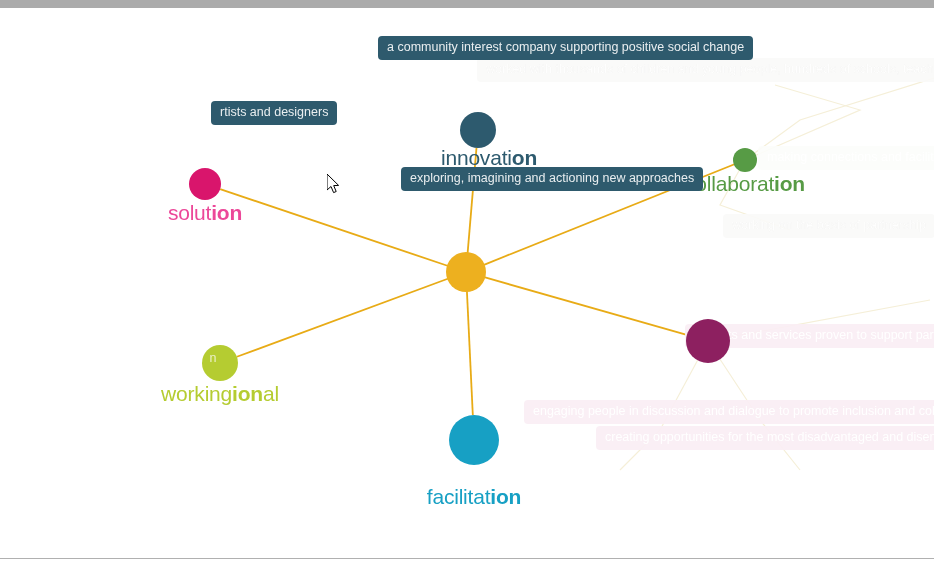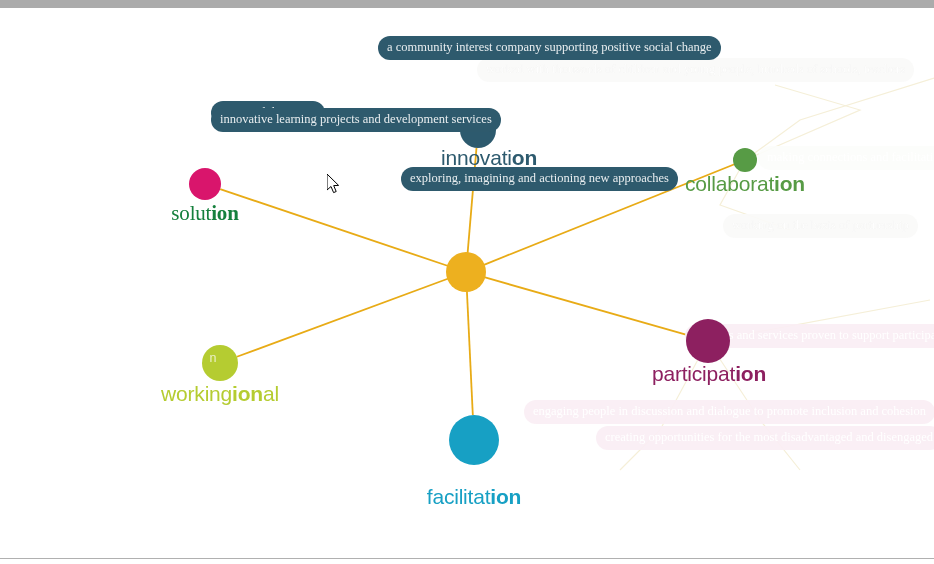--- a/index.html
+++ b/index.html
@@ -49,26 +49,25 @@
     font-weight: 400;
     letter-spacing: -0.2px;
   }
   .node-label .ion {
     font-weight: 700;
   }
   
   .callout {
     position: absolute;
     padding: 4px 9px 5px 9px;
-    border-radius: 12px;
+    border-radius: 4px;
     font-size: 12.5px;
     line-height: 15px;
     white-space: nowrap;
     color: #ffffff;
-    font-family: Liberation Serif, serif;
   }
   .callout.dark {
     background: #2e5a6d;
     color: #e9eef0;
   }
   .callout.faded-white {
     background: rgba(250,250,248,0.92);
     color: rgba(255,255,255,0.96);
     text-shadow: 0 0 0.5px rgba(200,200,195,0.4);
   }
@@ -135,37 +134,35 @@
 
   <div class="node" style="left:466px; top:272px; width:40px; height:40px; background:#edb01f;"></div>
 
   <div class="node" style="left:478px; top:130px; width:36px; height:36px; background:#2d5a6e;"></div>
   <div class="node-label" style="left:489px; top:146px; font-size:21px; color:#2d5a6e;"><span>innovati</span><span class="ion">on</span></div>
 
   <div class="node" style="left:745px; top:160px; width:24px; height:24px; background:#579b45;"></div>
   <div class="node-label" style="left:745px; top:172px; font-size:21px; color:#579b45;"><span>collaborat</span><span class="ion">ion</span></div>
 
   <div class="node" style="left:708px; top:341px; width:44px; height:44px; background:#8d2060;"></div>
-  <div class="node-label" style="left:709px; top:362px; font-size:21px; color:#8d2060;"><span>participat</span><span class="ion">ion</span></div>
 
   <div class="node" style="left:474px; top:440px; width:50px; height:50px; background:#17a0c4;"></div>
   <div class="node-label" style="left:474px; top:465px; font-size:21px; color:#17a0c4;margin-top:20px;"><span>facilitat</span><span class="ion">ion</span></div>
 
   <div class="node" style="left:220px; top:363px; width:36px; height:36px; background:#b5cc31;"></div>
   <div class="node-inner-text" style="left:213px; top:358px;">n</div>
   <div class="node-label" style="left:220px; top:382px; font-size:21px; color:#b5cc31;"><span>working</span><span class="ion">ion</span><span>al</span></div>
 
   <div class="node" style="left:205px; top:184px; width:32px; height:32px; background:#d9156c;"></div>
-  <div class="node-label" style="left:205px; top:201px; font-size:21px; color:#15803d;font-family:Liberation Serif, serif;"><span>solut</span><span class="ion">ion</span></div>
+  <div class="node-label" style="left:205px; top:201px; font-size:21px; color:#ec4899;"><span>solut</span><span class="ion">ion</span></div>
 
   <div class="callout dark" style="left:378px; top:36px;">a community interest company supporting positive social change</div>
 
   <div class="callout dark" style="left:211px; top:101px;">rtists and designers</div>
 
-  <div class="callout dark" style="left:211px; top:108px;">innovative learning projects and development services</div>
 
   <div class="callout dark" style="left:401px; top:167px;">exploring,  imagining  and actioning new approaches</div>
 
   <svg class="cursor" style="left:327px; top:174px;" viewBox="0 0 14 21">
     <polygon points="0,0 0,16 4,12.5 6.6,18.6 9.2,17.5 6.7,11.6 11.6,11.4" fill="#ffffff" stroke="#000000" stroke-width="1"></polygon>
   </svg>
 
   <div class="chrome-bottom-rule"></div>
 
 </div>

